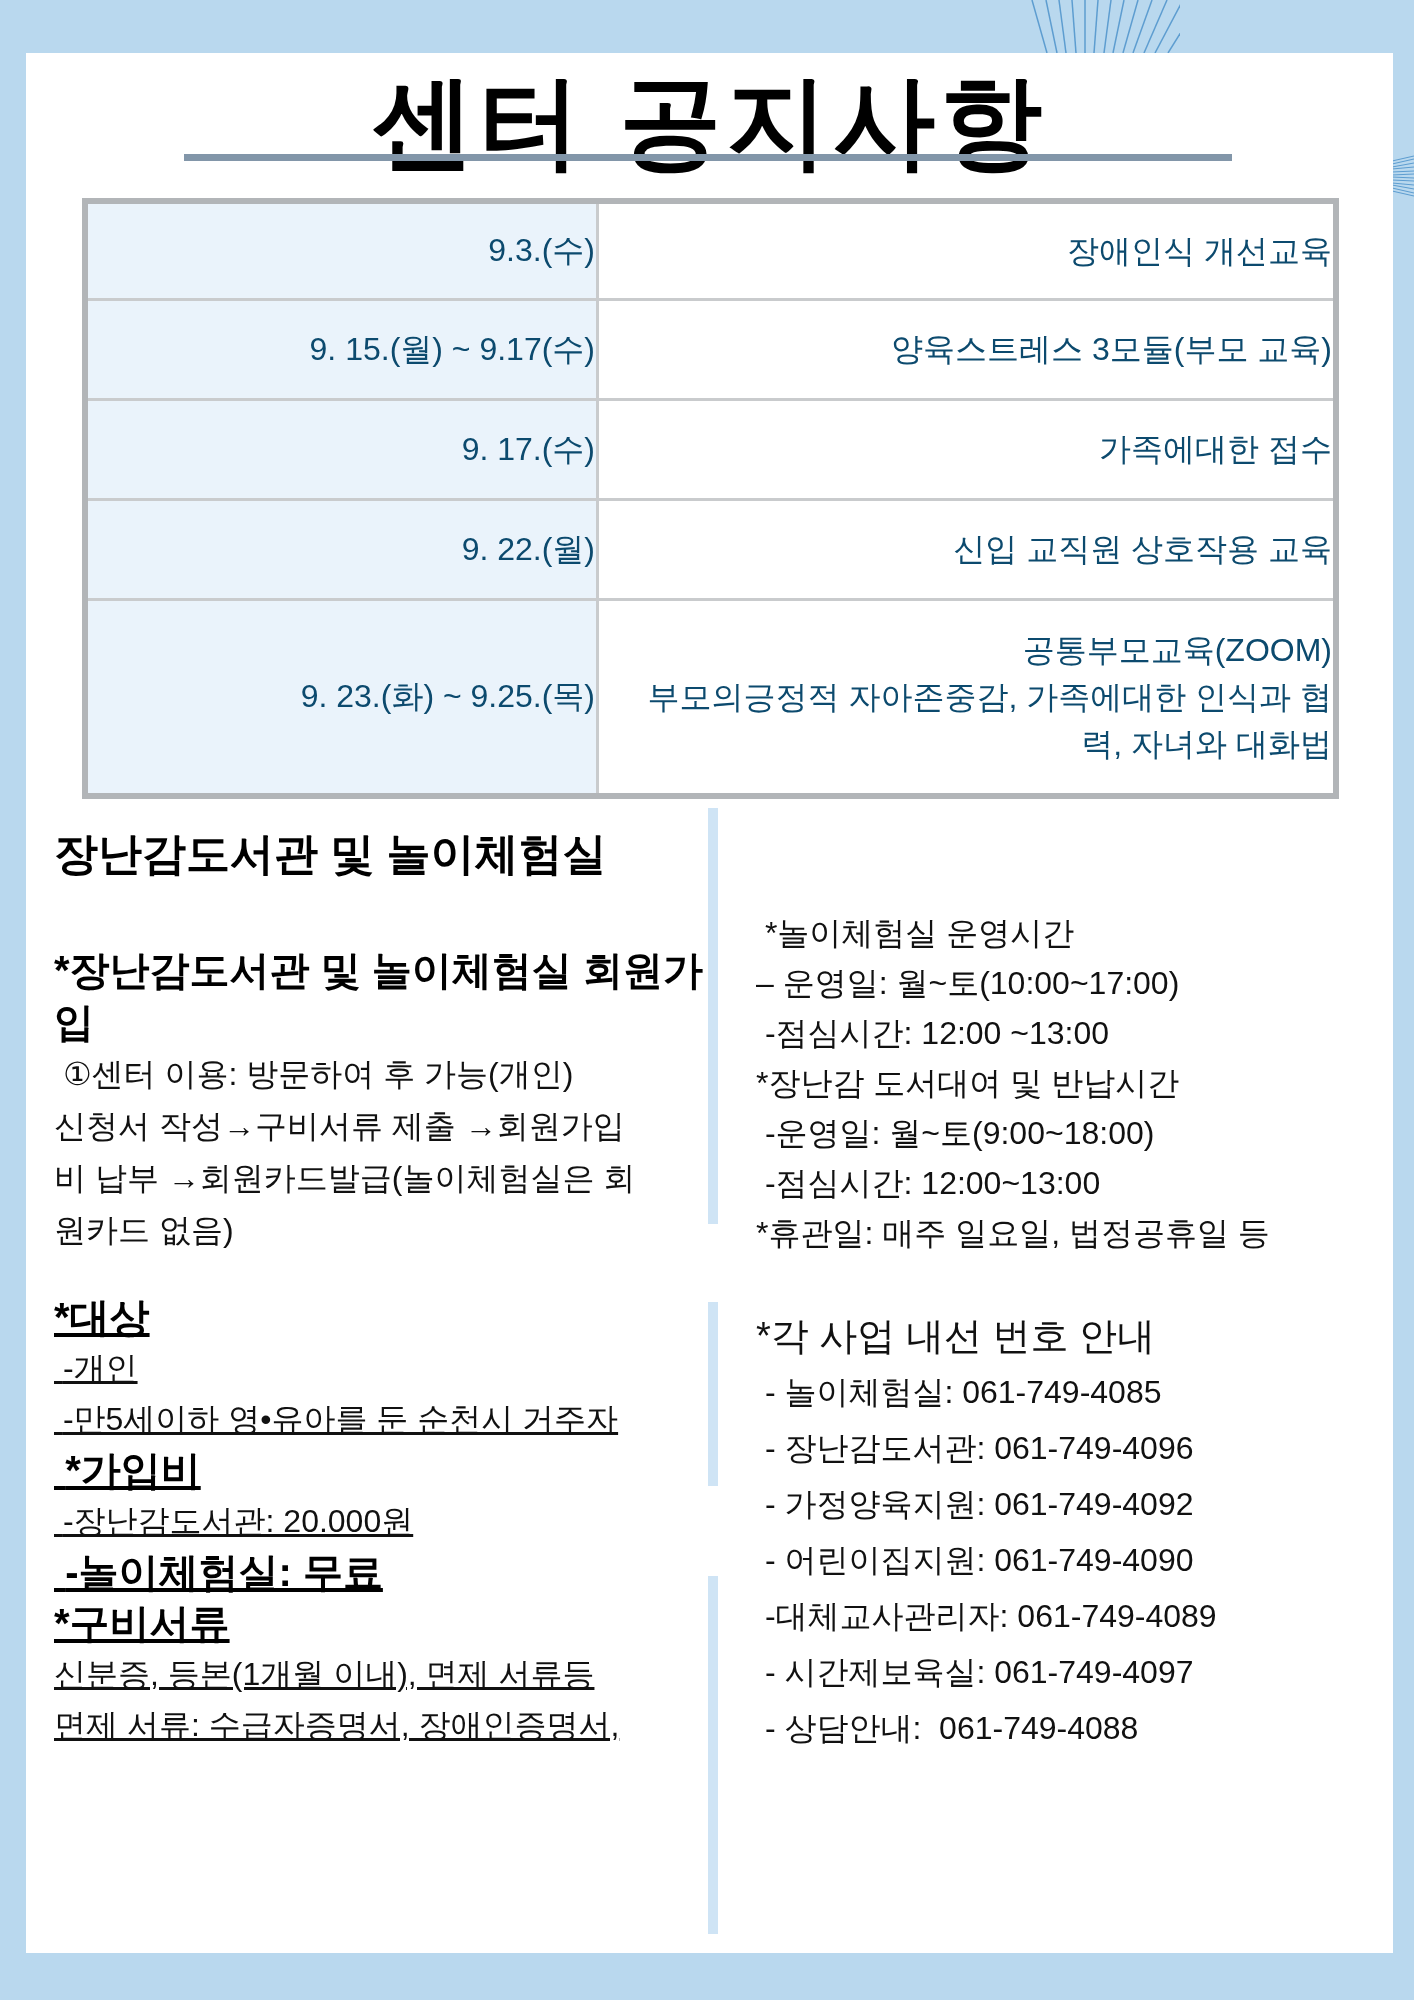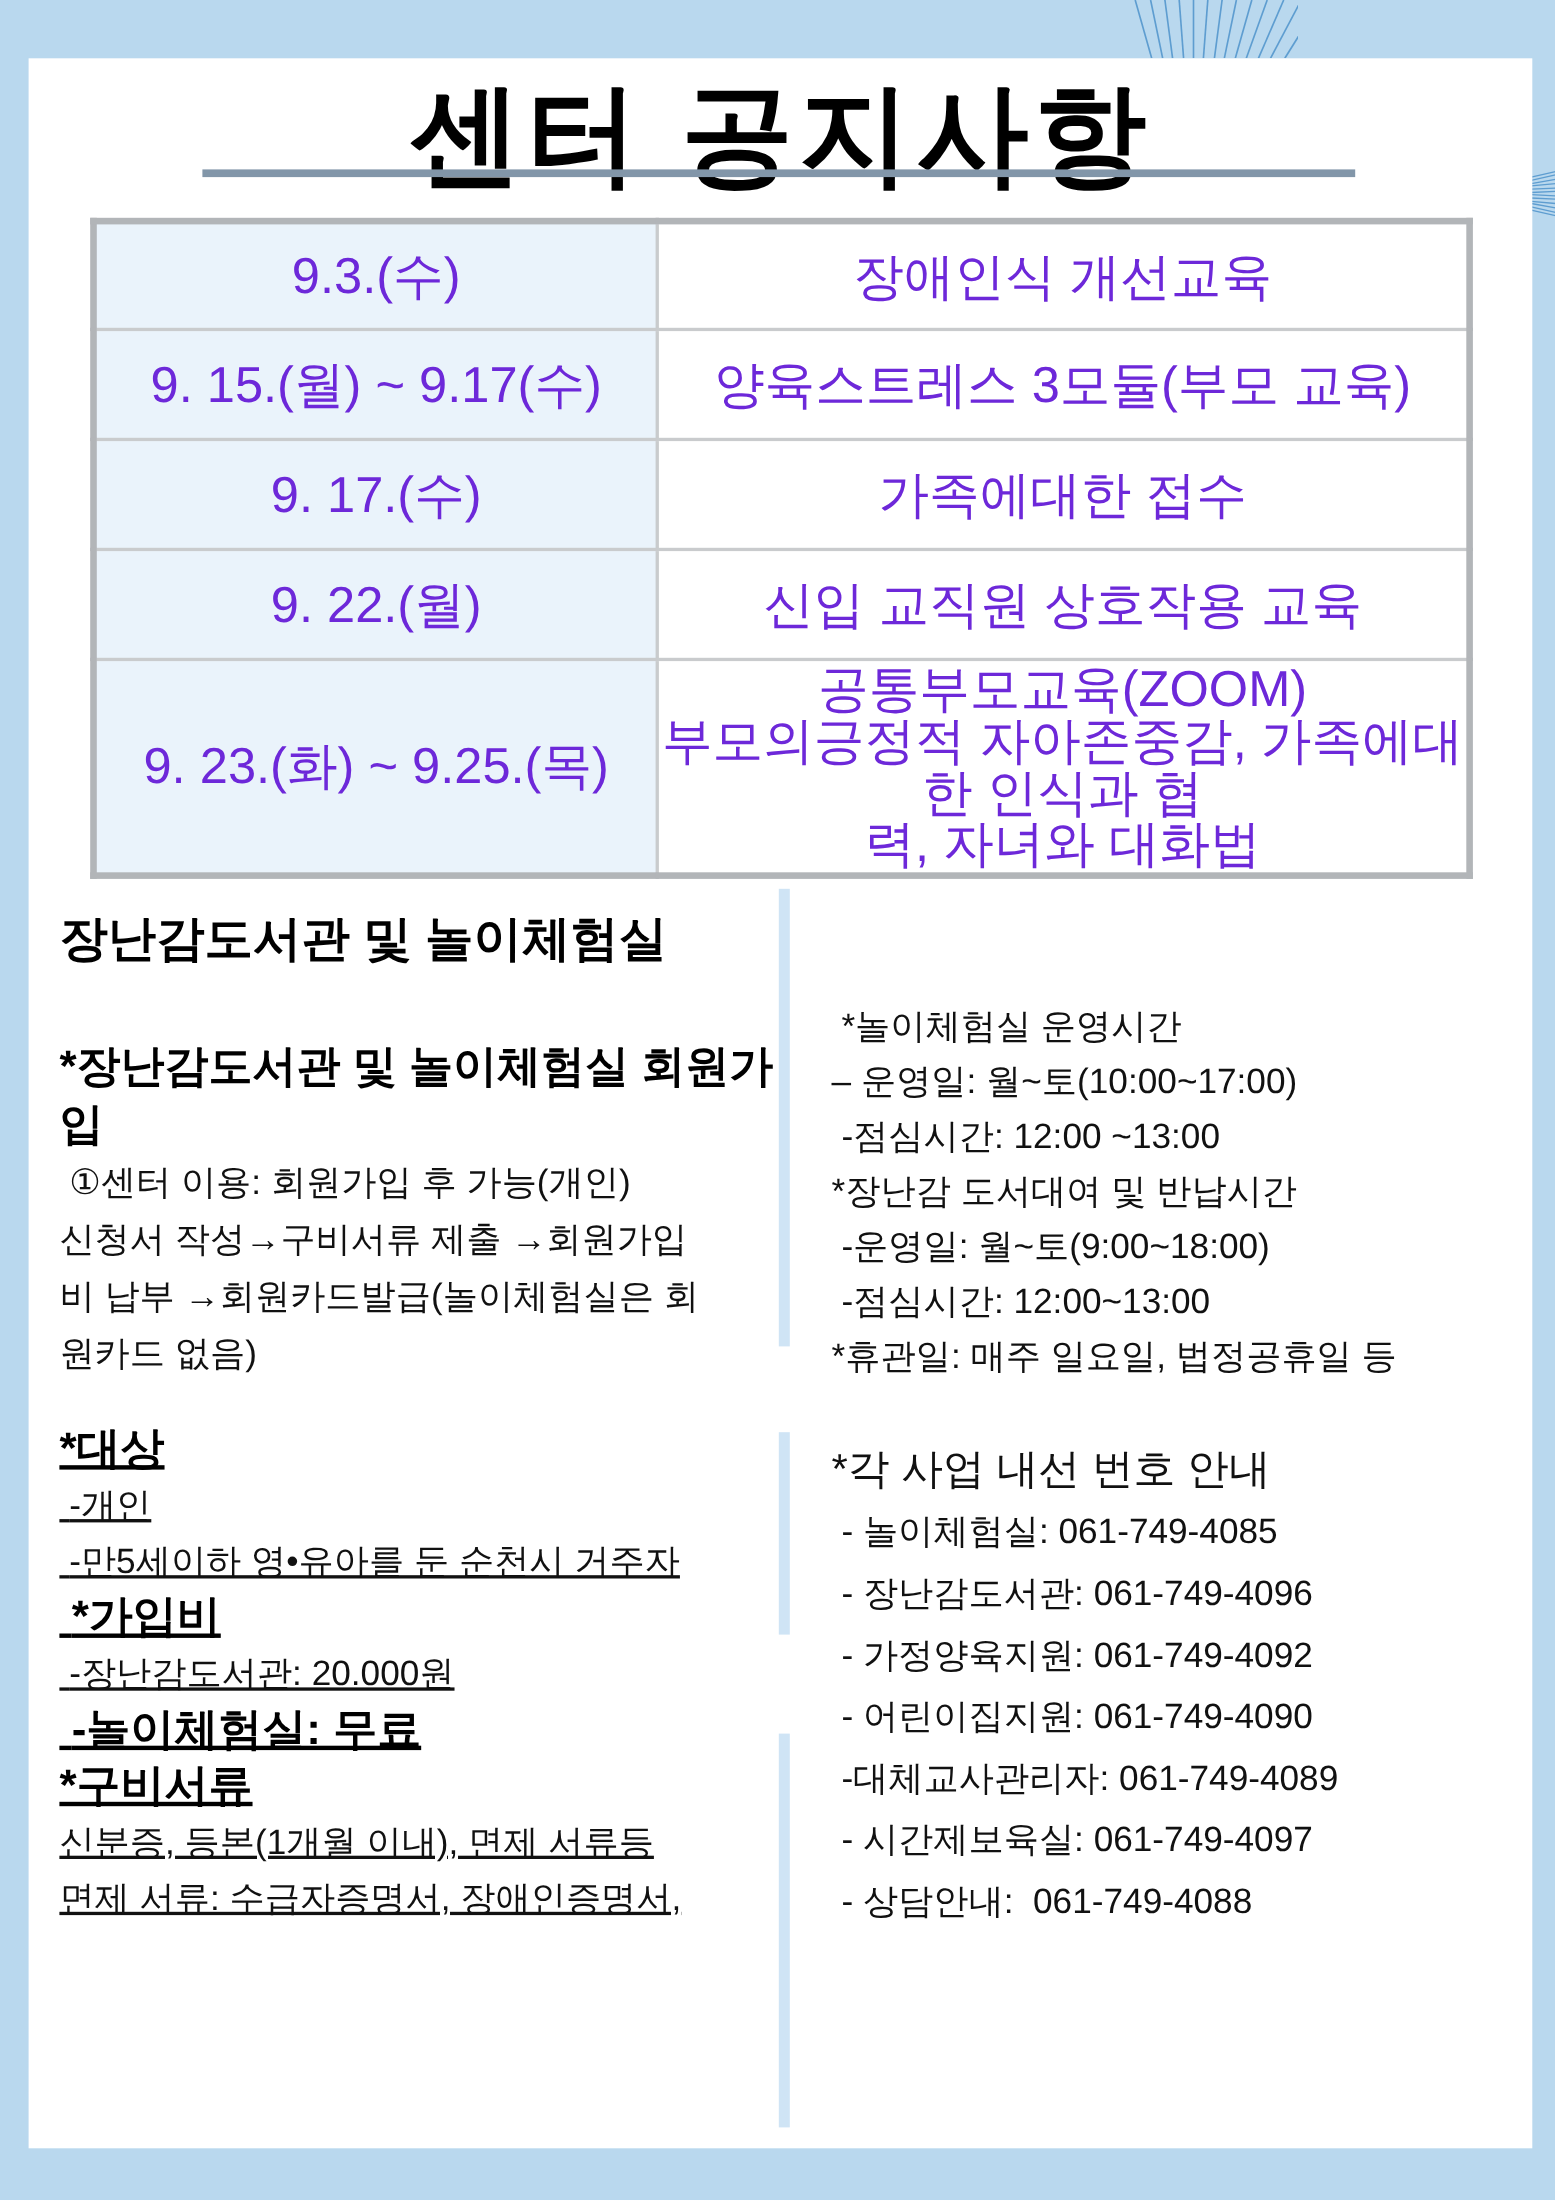--- a/index.html
+++ b/index.html
@@ -27,22 +27,22 @@
     position:absolute;left:158px;top:101px;width:1048px;height:7px;
     background:#8296a9;
   }
   .schedule-wrap{position:absolute;left:56px;top:145px;}
   table.schedule{
     border-collapse:collapse;
     border:6px solid #b2b5b8;
   }
   table.schedule td{
     border:3px solid #c9cbcd;
-    text-align:center;vertical-align:middle;
-    font-size:46px;color:#6d28d9;
+    text-align:right;vertical-align:middle;
+    font-size:32px;color:#0c4a6e;
   }
   td.date-cell{width:506px;background:#eaf3fb;}
   td.event-cell{width:732px;background:#ffffff;white-space:pre-line;line-height:47px;}
   tr.row-s td{height:92px;}
   tr.row-m td{height:95px;}
   tr.row-l td{height:190px;}
   .col-divider{position:absolute;left:682px;width:10px;background:#cfe4f5;}
   .seg1{top:755px;height:416px;}
   .seg2{top:1249px;height:184px;}
   .seg3{top:1523px;height:358px;}
@@ -143,21 +143,21 @@
   </div>
 
   <div class="col-divider seg1"></div>
   <div class="col-divider seg2"></div>
   <div class="col-divider seg3"></div>
 
   <div class="left-col">
     <div class="sec-heading">장난감도서관 및 놀이체험실</div>
 
     <div class="sub-heading">*장난감도서관 및 놀이체험실 회원가입</div>
-    <div class="line"> ①센터 이용: 회원가입 후 가능(개인)</div>
+    <div class="line"> ①센터 이용: 방문하여 후 가능(개인)</div>
     <div class="line">신청서 작성→구비서류 제출 →회원가입</div>
     <div class="line">비 납부 →회원카드발급(놀이체험실은 회</div>
     <div class="line">원카드 없음)</div>
 
     <div class="blockB">
       <div class="line bold">*대상</div>
       <div class="line"> -개인</div>
       <div class="line"> -만5세이하 영•유아를 둔 순천시 거주자</div>
       <div class="line bold"> *가입비</div>
       <div class="line"> -장난감도서관: 20.000원</div>

